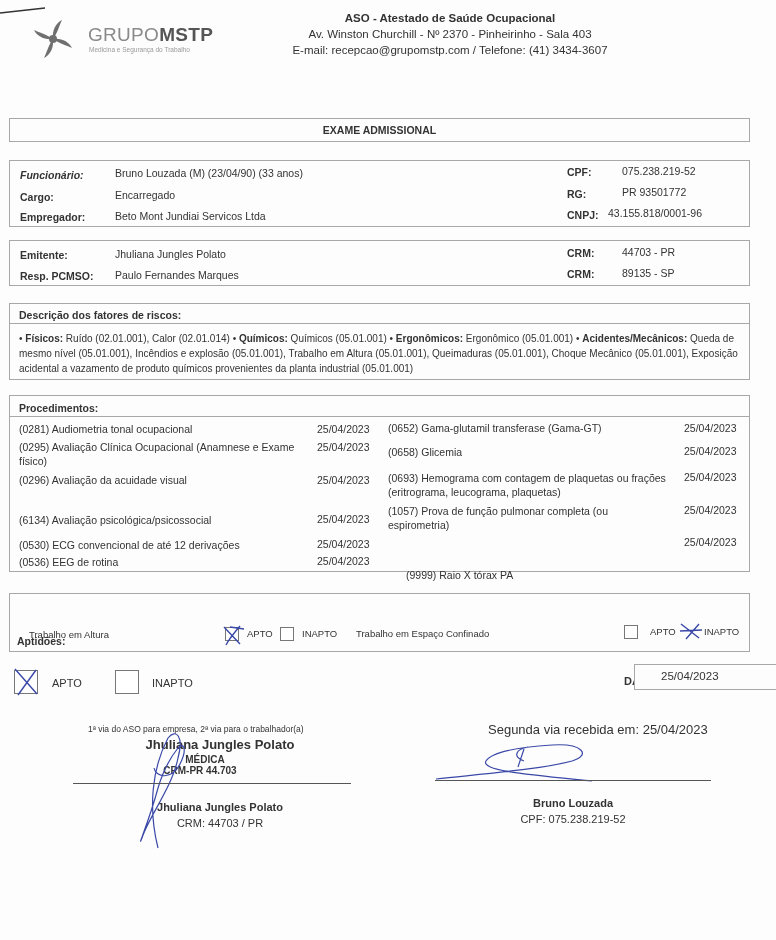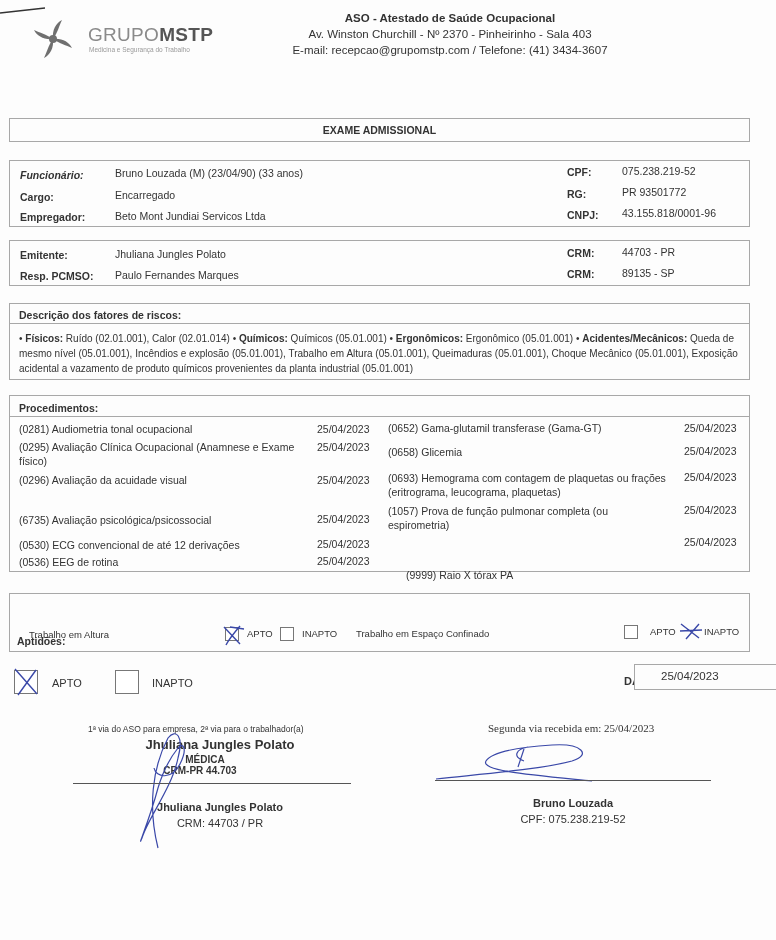--- a/index.html
+++ b/index.html
@@ -71,21 +71,21 @@
   <div class="row" style="left:10px; top:30px;"><span class="lbl">Cargo:</span></div>
   <div class="row" style="left:105px; top:28px;">Encarregado</div>
   <div class="row" style="left:10px; top:50px;"><span class="lbl">Empregador:</span></div>
   <div class="row" style="left:105px; top:49px;">Beto Mont Jundiai Servicos Ltda</div>
 
   <div class="row" style="left:557px; top:5px;"><span class="lbl">CPF:</span></div>
   <div class="row" style="left:612px; top:4px;">075.238.219-52</div>
   <div class="row" style="left:557px; top:27px;"><span class="lbl">RG:</span></div>
   <div class="row" style="left:612px; top:25px;">PR 93501772</div>
   <div class="row" style="left:557px; top:48px;"><span class="lbl">CNPJ:</span></div>
-  <div class="row" style="left:612px; top:46px;">43.155.818/0001-96</div>
+  <div class="row" style="left:598px; top:46px;">43.155.818/0001-96</div>
 </div>
 
 <div class="box" style="left:9px; top:240px; width:741px; height:46px;">
   <div class="row" style="left:10px; top:8px;"><span class="lbl">Emitente:</span></div>
   <div class="row" style="left:105px; top:7px;">Jhuliana Jungles Polato</div>
   <div class="row" style="left:10px; top:29px;"><span class="lbl">Resp. PCMSO:</span></div>
   <div class="row" style="left:105px; top:28px;">Paulo Fernandes Marques</div>
 
   <div class="row" style="left:557px; top:6px;"><span class="lbl">CRM:</span></div>
   <div class="row" style="left:612px; top:5px;">44703 - PR</div>
@@ -108,21 +108,21 @@
 
   <div class="proc" style="left:9px; top:27px; width:290px;">(0281) Audiometria tonal ocupacional</div>
   <div class="proc-date" style="left:307px; top:27px;">25/04/2023</div>
 
   <div class="proc" style="left:9px; top:45px; width:296px;">(0295) Avaliação Clínica Ocupacional (Anamnese e Exame físico)</div>
   <div class="proc-date" style="left:307px; top:45px;">25/04/2023</div>
 
   <div class="proc" style="left:9px; top:78px; width:290px;">(0296) Avaliação da acuidade visual</div>
   <div class="proc-date" style="left:307px; top:78px;">25/04/2023</div>
 
-  <div class="proc" style="left:9px; top:118px; width:290px;">(6735) Avaliação psicológica/psicossocial</div>
+  <div class="proc" style="left:9px; top:118px; width:290px;">(6134) Avaliação psicológica/psicossocial</div>
   <div class="proc-date" style="left:307px; top:117px;">25/04/2023</div>
 
   <div class="proc" style="left:9px; top:143px; width:290px;">(0530) ECG convencional de até 12 derivações</div>
   <div class="proc-date" style="left:307px; top:142px;">25/04/2023</div>
 
   <div class="proc" style="left:9px; top:160px; width:290px;">(0536) EEG de rotina</div>
   <div class="proc-date" style="left:307px; top:159px;">25/04/2023</div>
 
   <div class="proc" style="left:378px; top:26px; width:290px;">(0652) Gama-glutamil transferase (Gama-GT)</div>
   <div class="proc-date" style="left:674px; top:26px;">25/04/2023</div>
@@ -179,19 +179,19 @@
 <div class="row center" style="left:120px; top:737px; width:200px; font-weight:bold; font-size:13px;">Jhuliana Jungles Polato</div>
 <div class="row center" style="left:150px; top:754px; width:110px; font-size:10px; font-weight:bold;">MÉDICA</div>
 <div class="row center" style="left:140px; top:765px; width:120px; font-size:10px; font-weight:bold;">CRM-PR 44.703</div>
 <svg class="abs" style="left:128px; top:728px;" width="70" height="124" viewBox="0 0 70 124">
   <path d="M30 120 C20 80 24 40 40 10 C48 0 56 8 50 30 C44 60 20 90 14 110 C8 124 22 90 30 60 C36 40 42 30 50 20 C55 14 60 20 52 36 C44 52 28 50 26 40" stroke="#3a48a8" stroke-width="1.2" fill="none"></path>
 </svg>
 <div class="sig-line" style="left:73px; top:783px; width:278px;"></div>
 <div class="row center" style="left:120px; top:801px; width:200px; font-weight:bold; font-size:11px;">Jhuliana Jungles Polato</div>
 <div class="row center" style="left:120px; top:817px; width:200px; font-size:11px;">CRM: 44703 / PR</div>
 
-<div class="row" style="left:488px; top:722px; font-size:11px;font-family:Liberation Serif, serif;">Segunda via recebida em: 25/04/2023</div>
+<div class="row" style="left:488px; top:722px; font-size:13px;">Segunda via recebida em: 25/04/2023</div>
 <svg class="abs" style="left:432px; top:735px;" width="200" height="50" viewBox="0 0 200 50">
   <path d="M4 44 C60 38 110 34 140 26 C160 20 150 8 120 10 C90 12 60 16 54 26 C48 36 100 40 160 46 M96 12 C84 14 80 22 92 26 M92 14 L86 32" stroke="#3a48a8" stroke-width="1.2" fill="none"></path>
 </svg>
 <div class="sig-line" style="left:435px; top:780px; width:276px;"></div>
 <div class="row center" style="left:473px; top:797px; width:200px; font-weight:bold; font-size:11px;">Bruno Louzada</div>
 <div class="row center" style="left:473px; top:813px; width:200px; font-size:11px;">CPF: 075.238.219-52</div>
 
 </body></html>

